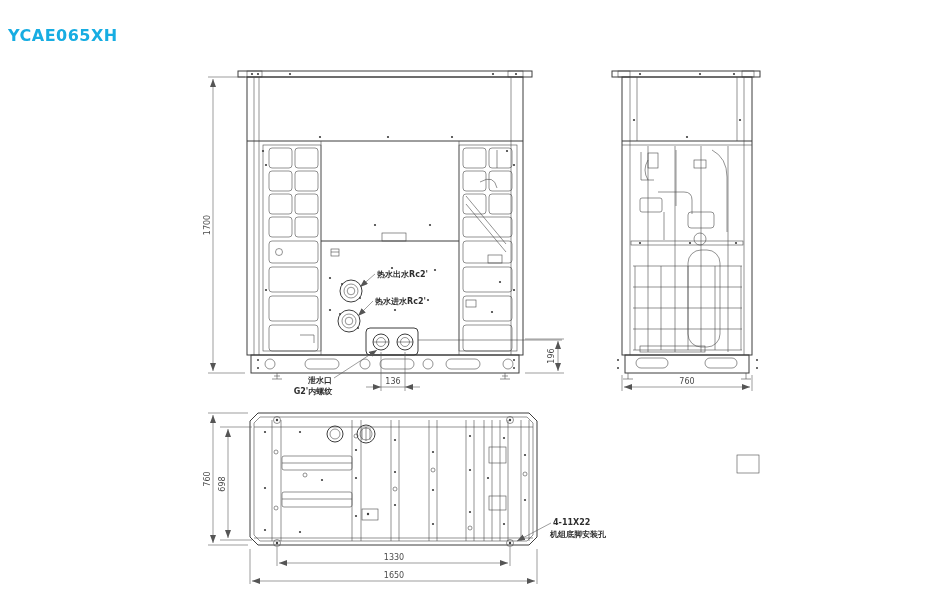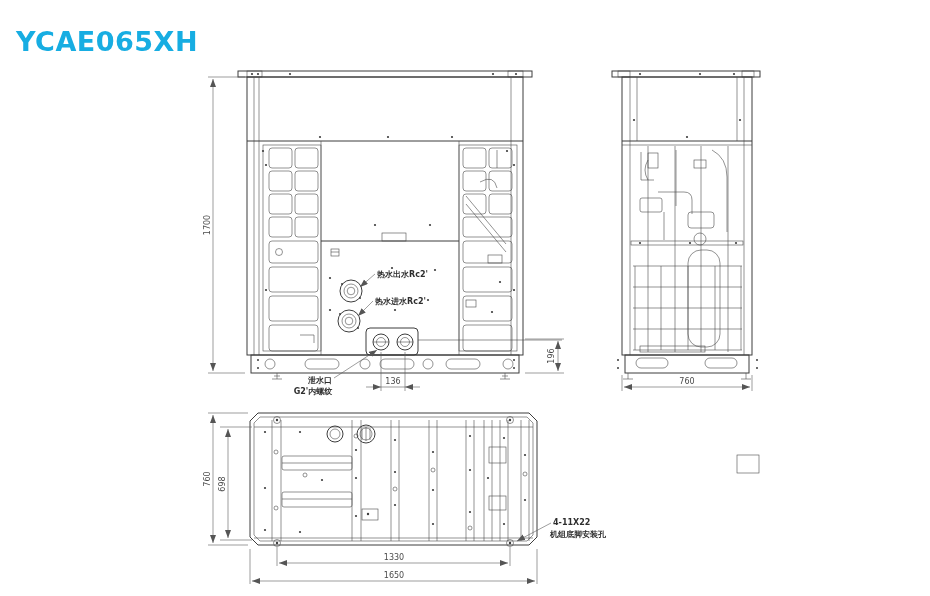--- a/index.html
+++ b/index.html
@@ -1,18 +1,18 @@
 <!DOCTYPE html>
 <html><head>
 <meta charset="utf-8">
 <style>
   html,body{margin:0;padding:0;background:#ffffff;}
   .canvas{position:relative;width:930px;height:596px;background:#ffffff;overflow:hidden;
           font-family:"DejaVu Sans","Liberation Sans",sans-serif;}
-  .title{position:absolute;left:16px;top:26px;font-size:27px;font-weight:bold;
+  .title{position:absolute;left:8px;top:26px;font-size:16px;font-weight:bold;
          letter-spacing:.5px;color:#17ade2;font-family:"DejaVu Sans","Liberation Sans",sans-serif;}
   svg{position:absolute;left:0;top:0;}
   .ln{stroke:#3d3d3d;stroke-width:1;fill:none;}
   .tn{stroke:#4a4a4a;stroke-width:.6;fill:none;}
   .dm{stroke:#5c5c5c;stroke-width:.6;fill:none;}
   .dot{fill:#3d3d3d;stroke:none;}
   text{fill:#3f3f3f;font-family:"DejaVu Sans","Liberation Sans",sans-serif;}
   .dimtx{font-size:8px;fill:#4a4a4a;}
   .lbl{font-size:8px;font-weight:600;fill:#2e2e2e;}
 </style>

